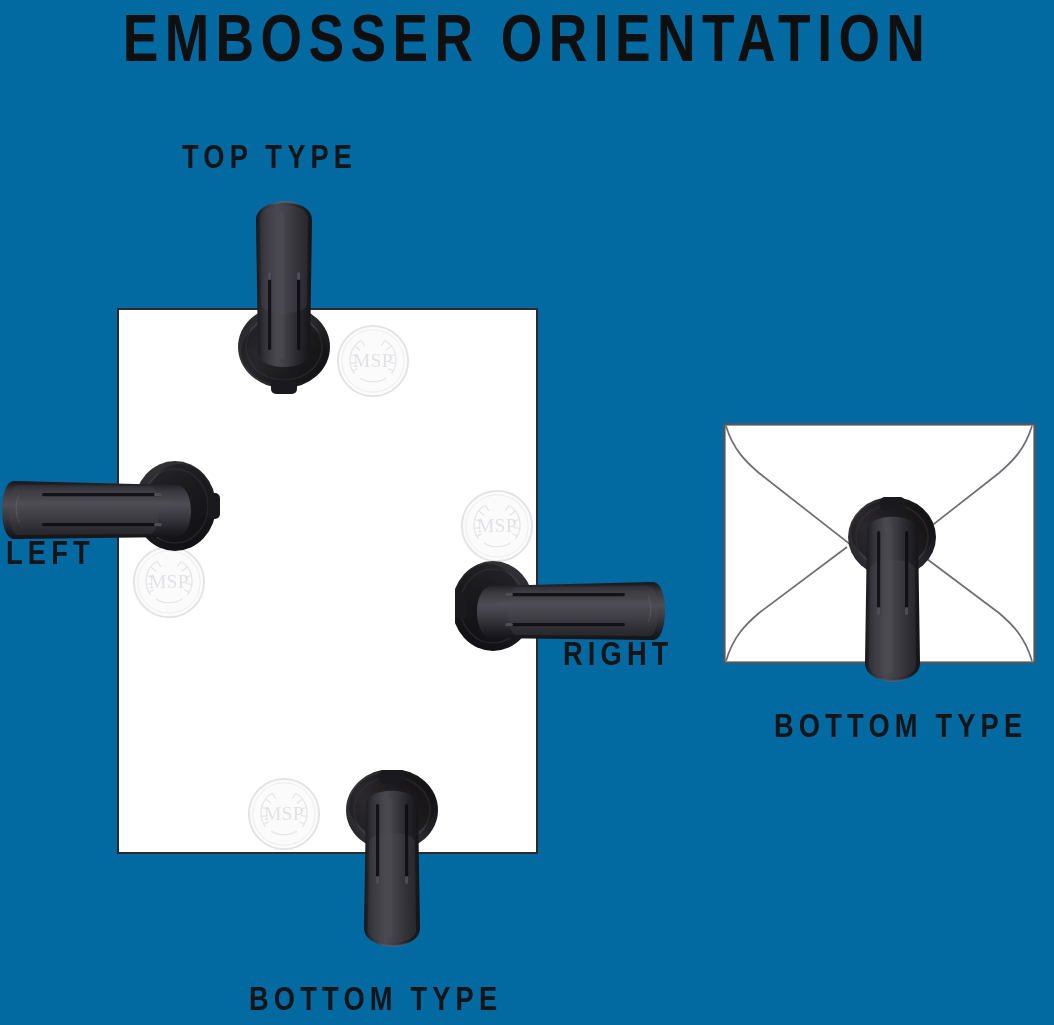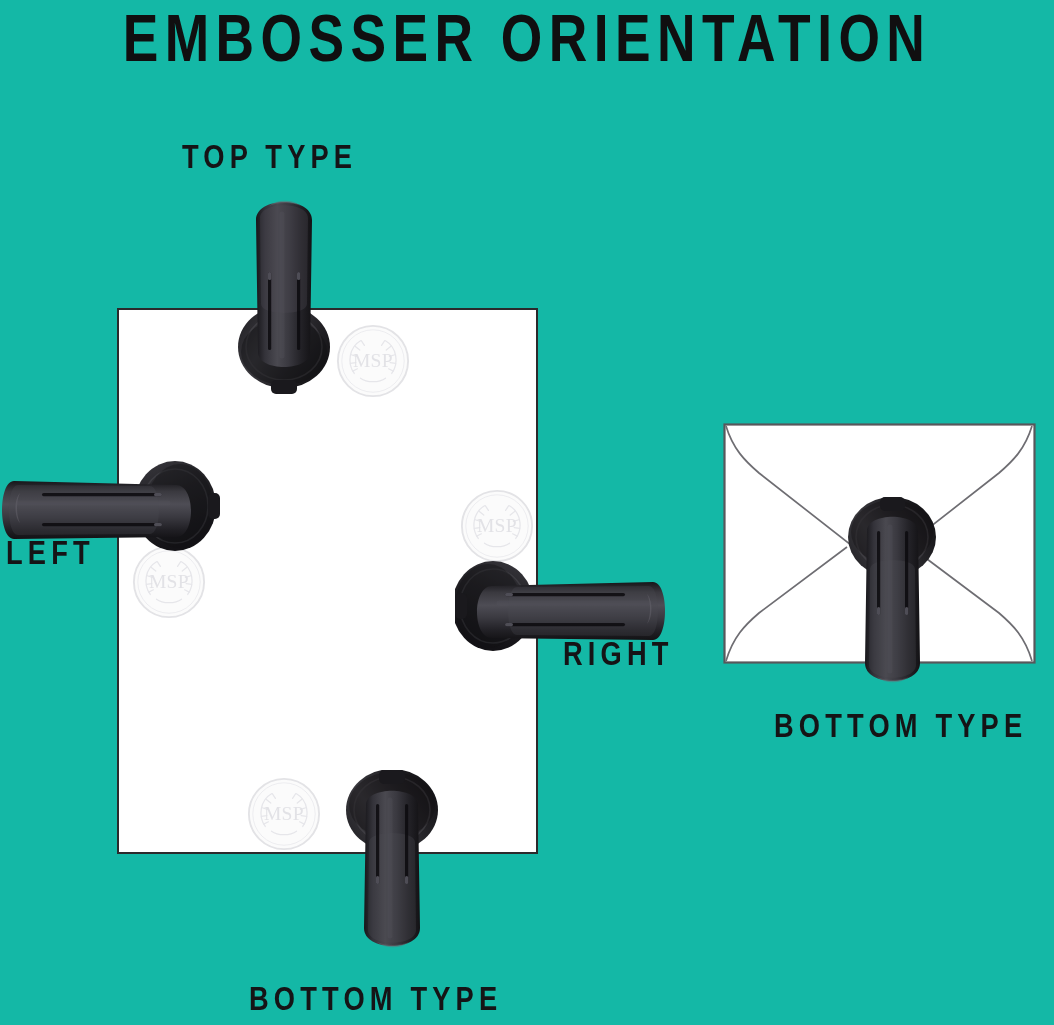--- a/index.html
+++ b/index.html
@@ -14,21 +14,21 @@
     overflow: hidden;
     font-family: "Liberation Sans", sans-serif;
     -webkit-font-smoothing: antialiased;
   }
 
   #stage {
     position: absolute;
     left: 0; top: 0;
     width: 1054px;
     height: 1025px;
-    background: #14b8a6;
+    background: #0369a1;
   }
 
   
   .title {
     position: absolute;
     left: 0;
     top: 2px;
     width: 1054px;
     text-align: center;
     font-family: "Liberation Sans Narrow", "Liberation Sans", sans-serif;

